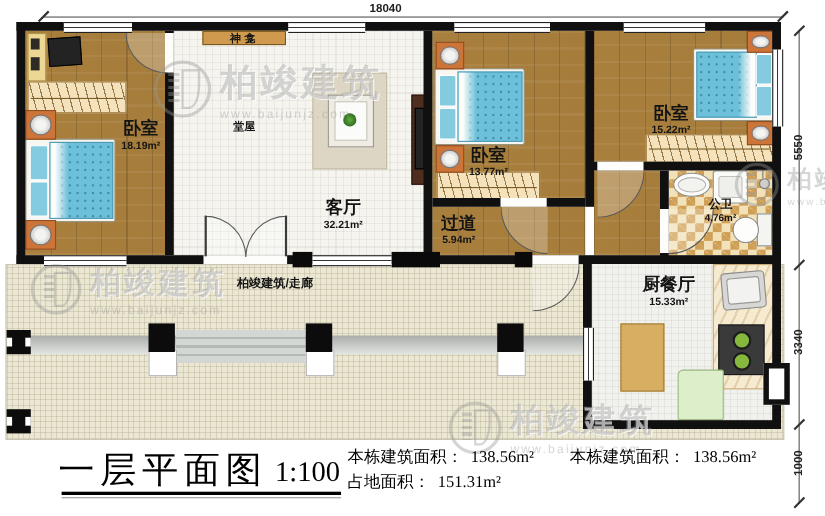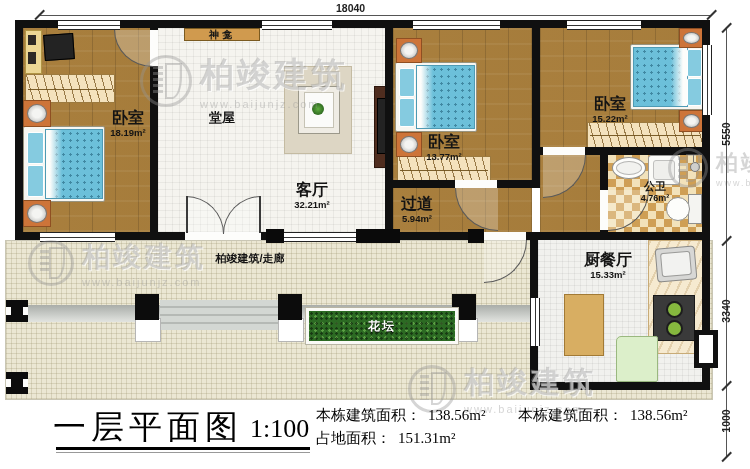--- a/index.html
+++ b/index.html
@@ -157,23 +157,20 @@
   <div class="pbase" style="left:135px;top:318px;width:24px;height:22px;"></div>
   <div class="pillar" style="left:135px;top:294px;width:24px;height:26px;"></div>
   <div class="pbase" style="left:278px;top:318px;width:24px;height:22px;"></div>
   <div class="pillar" style="left:278px;top:294px;width:24px;height:26px;"></div>
   <div class="pbase" style="left:452px;top:318px;width:24px;height:22px;"></div>
   <div class="pillar" style="left:452px;top:294px;width:24px;height:26px;"></div>
 
   <div class="ibeam" style="left:6px;top:300px;width:22px;height:22px;"></div>
   <div class="ibeam" style="left:6px;top:372px;width:22px;height:22px;"></div>
 
-  <div class="flower" style="left:306px;top:308px;width:146px;height:30px;">
-    <span>花坛</span>
-  </div>
 
   <div class="floor wood" style="left:23px;top:28px;width:127px;height:204px;"></div>
   <div class="floor halltile" style="left:158px;top:28px;width:227px;height:204px;"></div>
   <div class="floor wood" style="left:393px;top:28px;width:139px;height:152px;"></div>
   <div class="floor wood" style="left:540px;top:28px;width:162px;height:119px;"></div>
   <div class="floor wood" style="left:393px;top:188px;width:139px;height:44px;"></div>
   <div class="floor wood" style="left:540px;top:155px;width:60px;height:77px;"></div>
   <div class="floor checker" style="left:608px;top:155px;width:94px;height:77px;"></div>
   <div class="floor kittile" style="left:538px;top:240px;width:164px;height:142px;z-index:2;"></div>
 
@@ -337,21 +334,21 @@
         <div class="brand" style="font-size:22px;">柏竣建筑</div>
          <div class="url" style="font-size:9px;">www.baijunjz.com</div>
       </div>
   </div>
 
   <div class="lab" style="left:128px;top:108px;">
     <span class="nm">卧室</span>
     <span class="ar">18.19m²</span>
   </div>
   <div class="lab" style="left:222px;top:110px;">
-    <span class="nm" style="font-size:13px;">堂屋</span>
+    <span class="nm" style="font-size:10px;">堂屋</span>
   </div>
   <div class="lab" style="left:312px;top:180px;">
     <span class="nm">客厅</span>
     <span class="ar">32.21m²</span>
   </div>
   <div class="lab" style="left:444px;top:132px;">
     <span class="nm">卧室</span>
     <span class="ar">13.77m²</span>
   </div>
   <div class="lab" style="left:610px;top:94px;">

